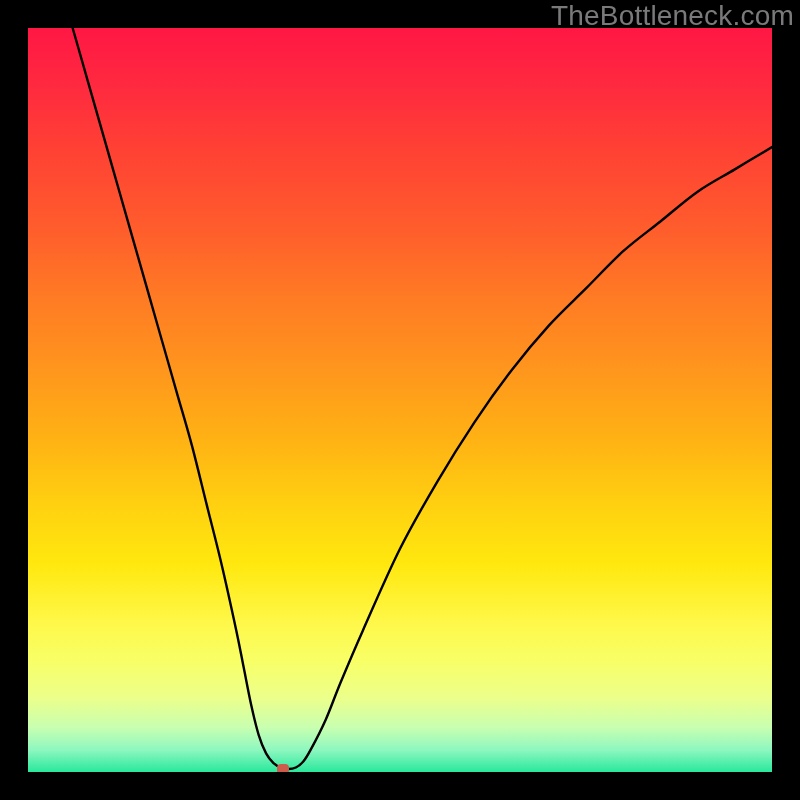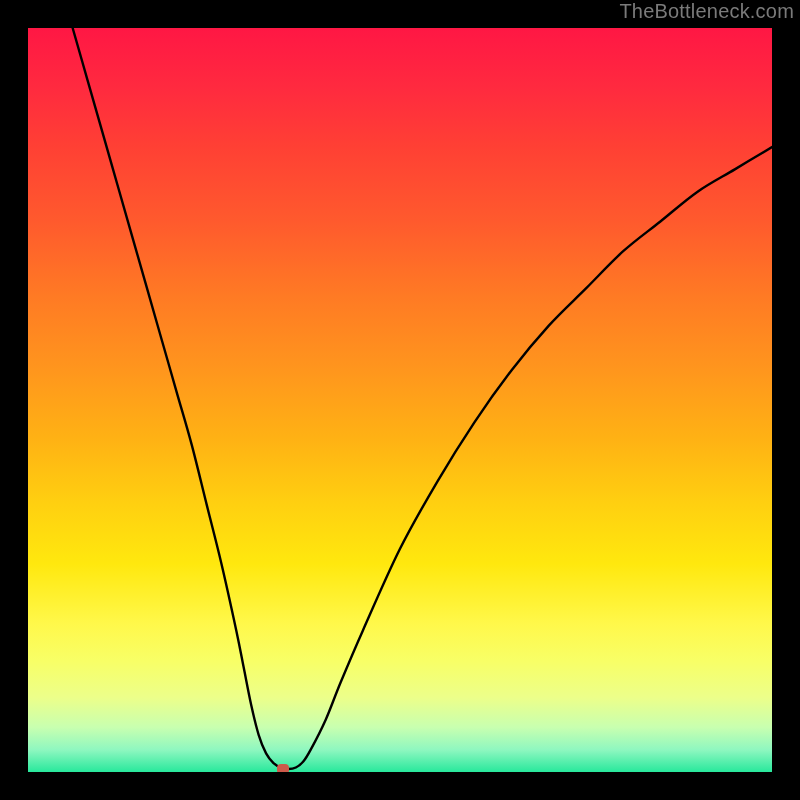--- a/index.html
+++ b/index.html
@@ -8,21 +8,21 @@
     position: relative;
     width: 800px;
     height: 800px;
     background: #000;
   }
   .watermark {
     position: absolute;
     top: 0;
     right: 6px;
     font-family: Arial, Helvetica, sans-serif;
-    font-size: 20px;
+    font-size: 28px;
     color: #7a7a7a;
     letter-spacing: 0.2px;
     font-weight: 500;
     z-index: 10;
   }
   .plot {
     position: absolute;
     left: 28px;
     top: 28px;
     width: 744px;

